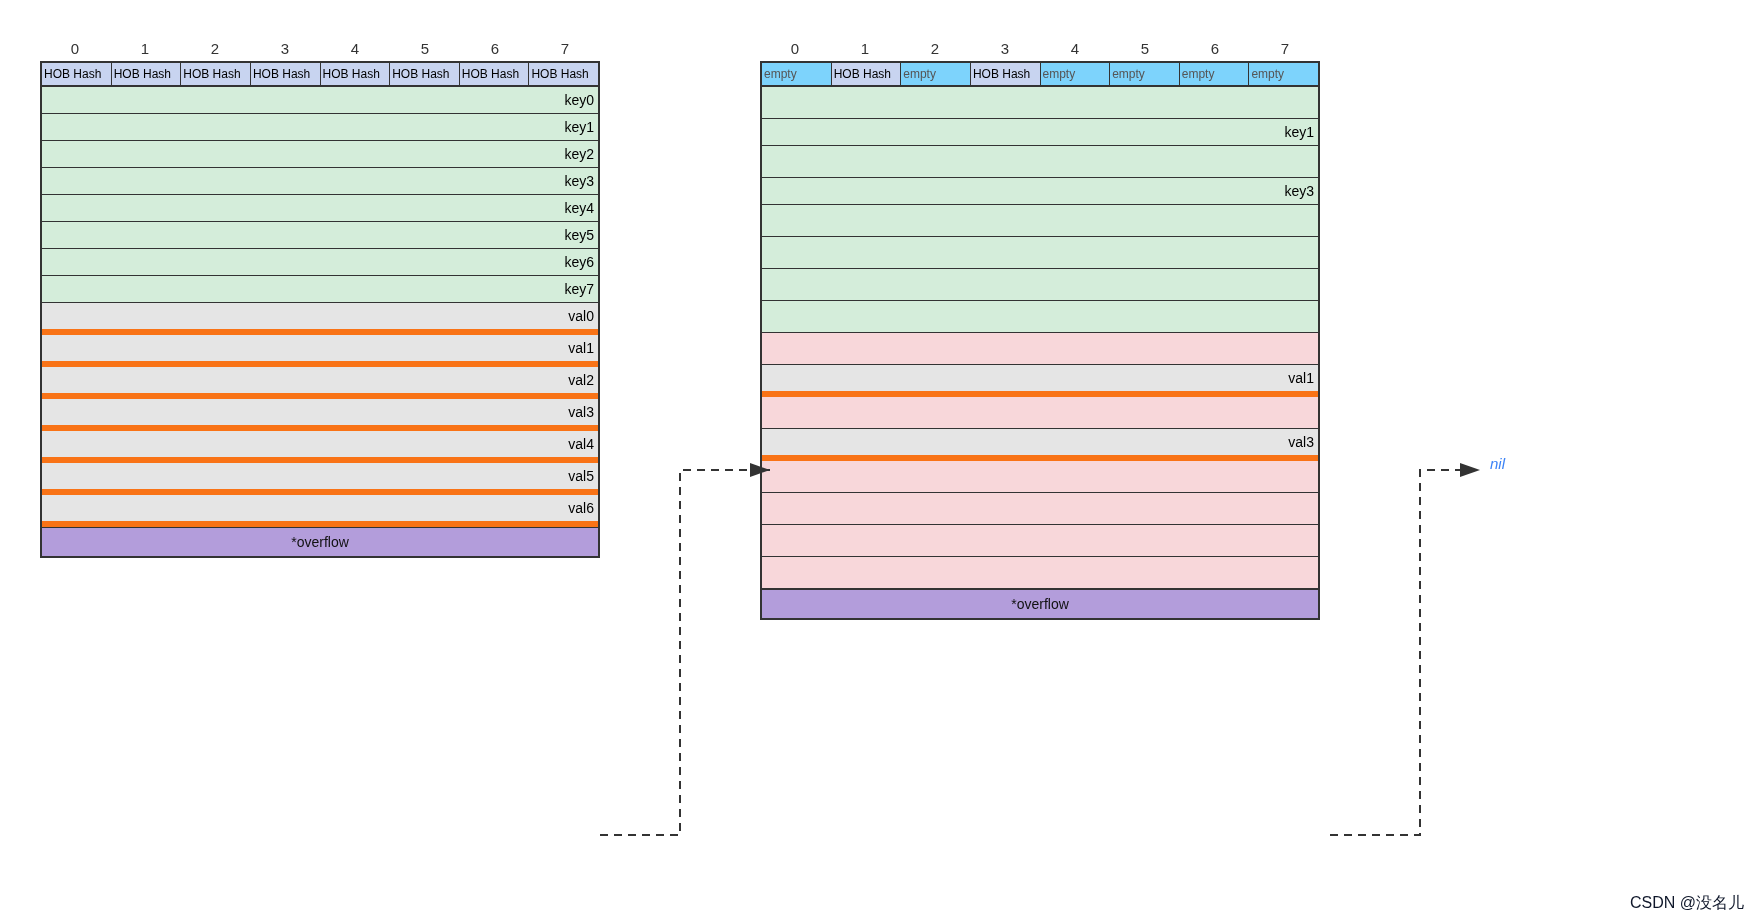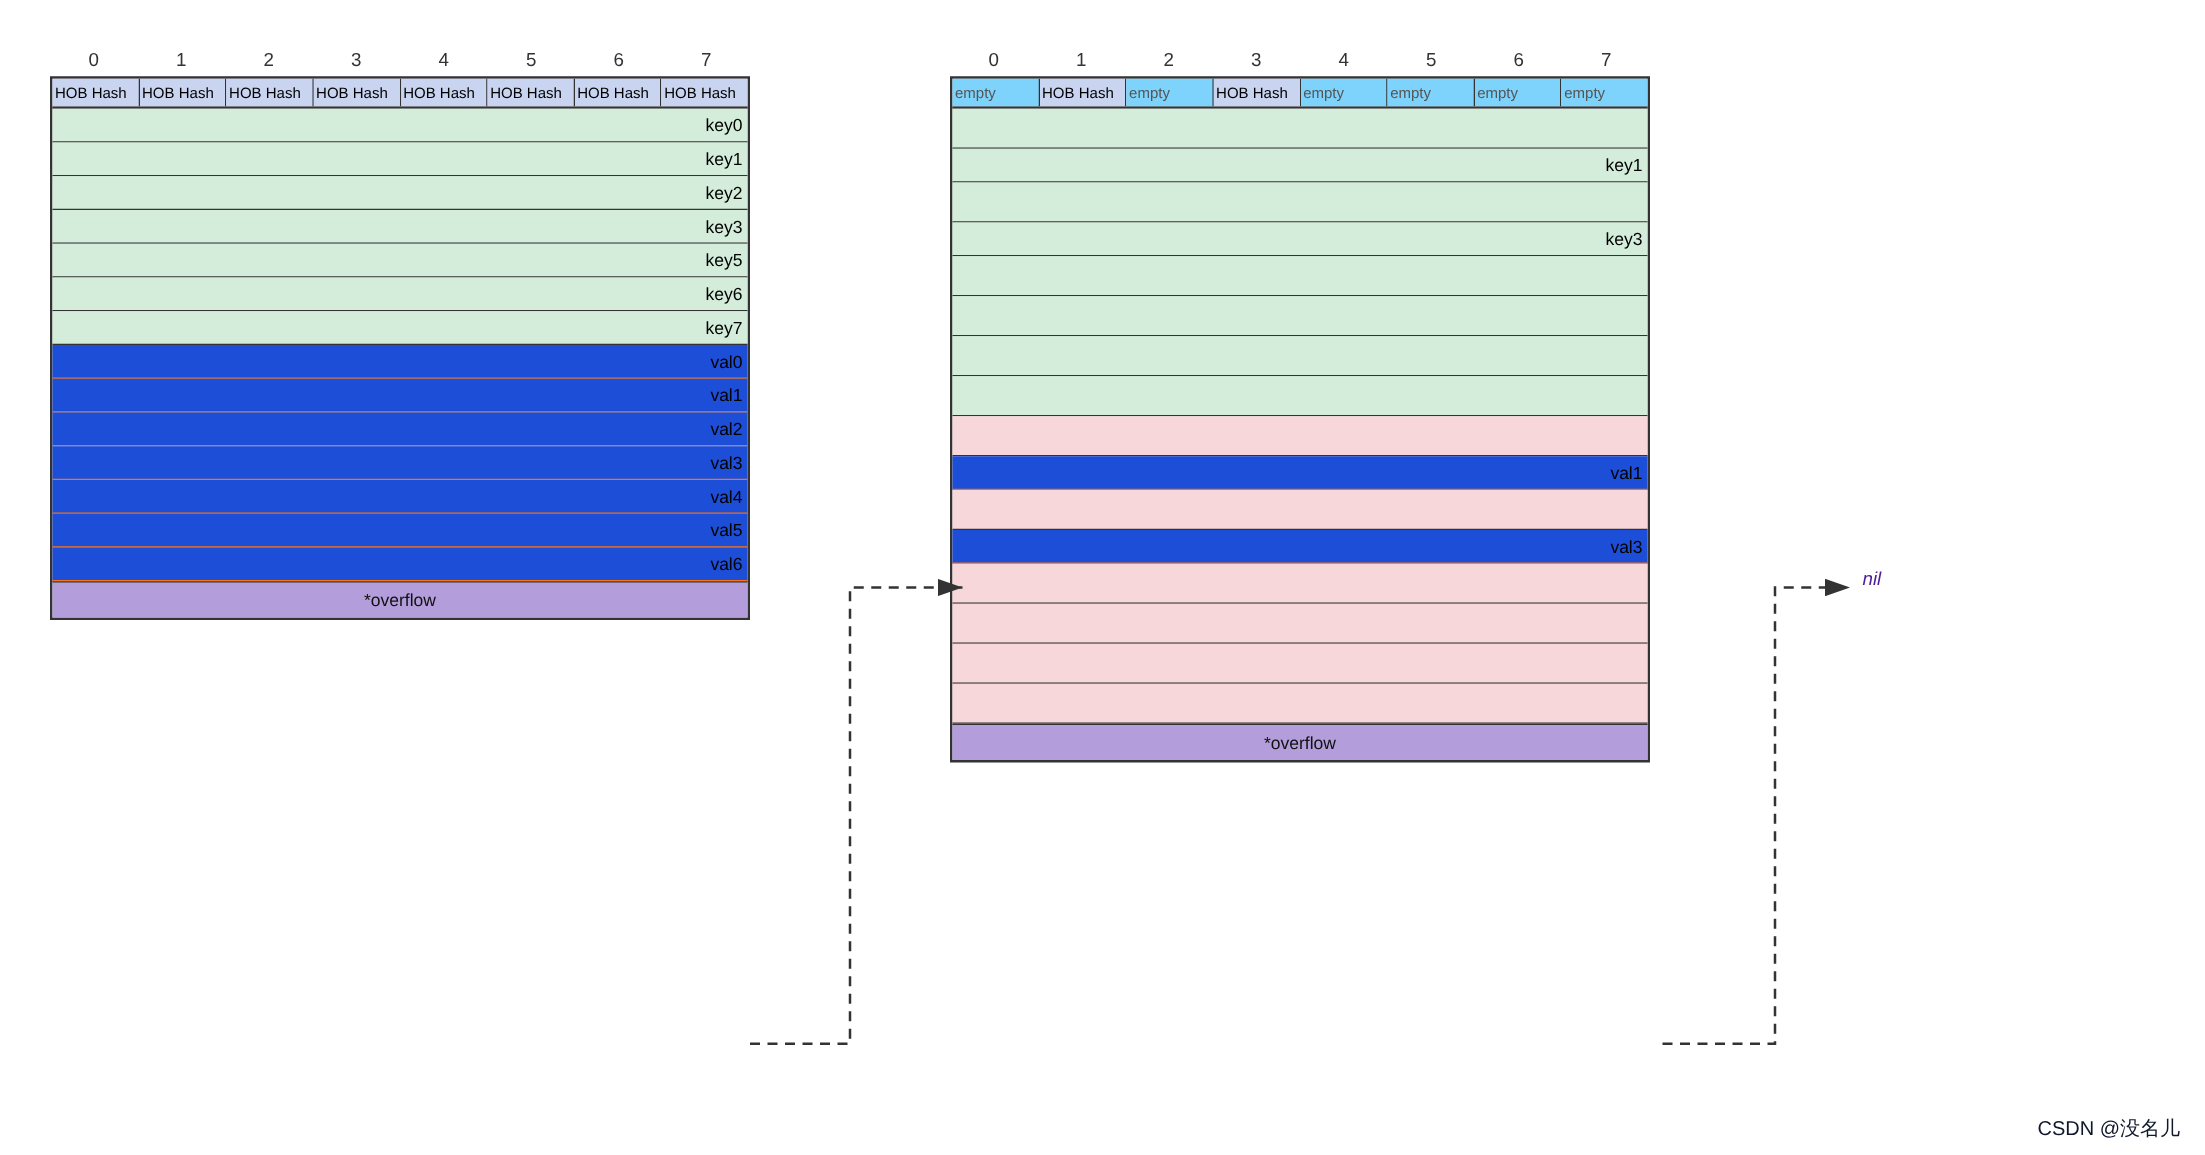--- a/index.html
+++ b/index.html
@@ -93,22 +93,22 @@
       flex: 1;
       text-align: right;
       padding: 5px 4px;
       font-size: 14px;
     }
 
     
     .val-row {
       display: flex;
       flex-direction: row;
-      border-bottom: 1px solid #f97316;
-      background: #1d4ed8;
+      border-bottom: 6px solid #f97316;
+      background: #e5e5e5;
     }
 
     
     .overflow-row {
       display: flex;
       flex-direction: row;
       background: #b39ddb;
       border-top: 1px solid #333;
     }
 
@@ -126,21 +126,21 @@
       top: 0;
       left: 0;
       width: 100%;
       height: 100%;
       pointer-events: none;
     }
 
     .nil-label {
       position: absolute;
       font-size: 15px;
-      color: #4c1d95;
+      color: #3b82f6;
       font-style: italic;
     }
 
     .watermark {
       position: absolute;
       bottom: 10px;
       right: 20px;
       font-size: 16px;
       color: #0f172a;
     }
@@ -209,20 +209,23 @@
       <div class="key-row">
         <div class="full-cell">key1</div>
       </div>
       <div class="key-row">
         <div class="full-cell">key2</div>
       </div>
       <div class="key-row">
         <div class="full-cell">key3</div>
       </div>
       <div class="key-row">
+        <div class="full-cell">key4</div>
+      </div>
+      <div class="key-row">
         <div class="full-cell">key5</div>
       </div>
       <div class="key-row">
         <div class="full-cell">key6</div>
       </div>
       <div class="key-row">
         <div class="full-cell">key7</div>
       </div>
 
       <div class="val-row">

